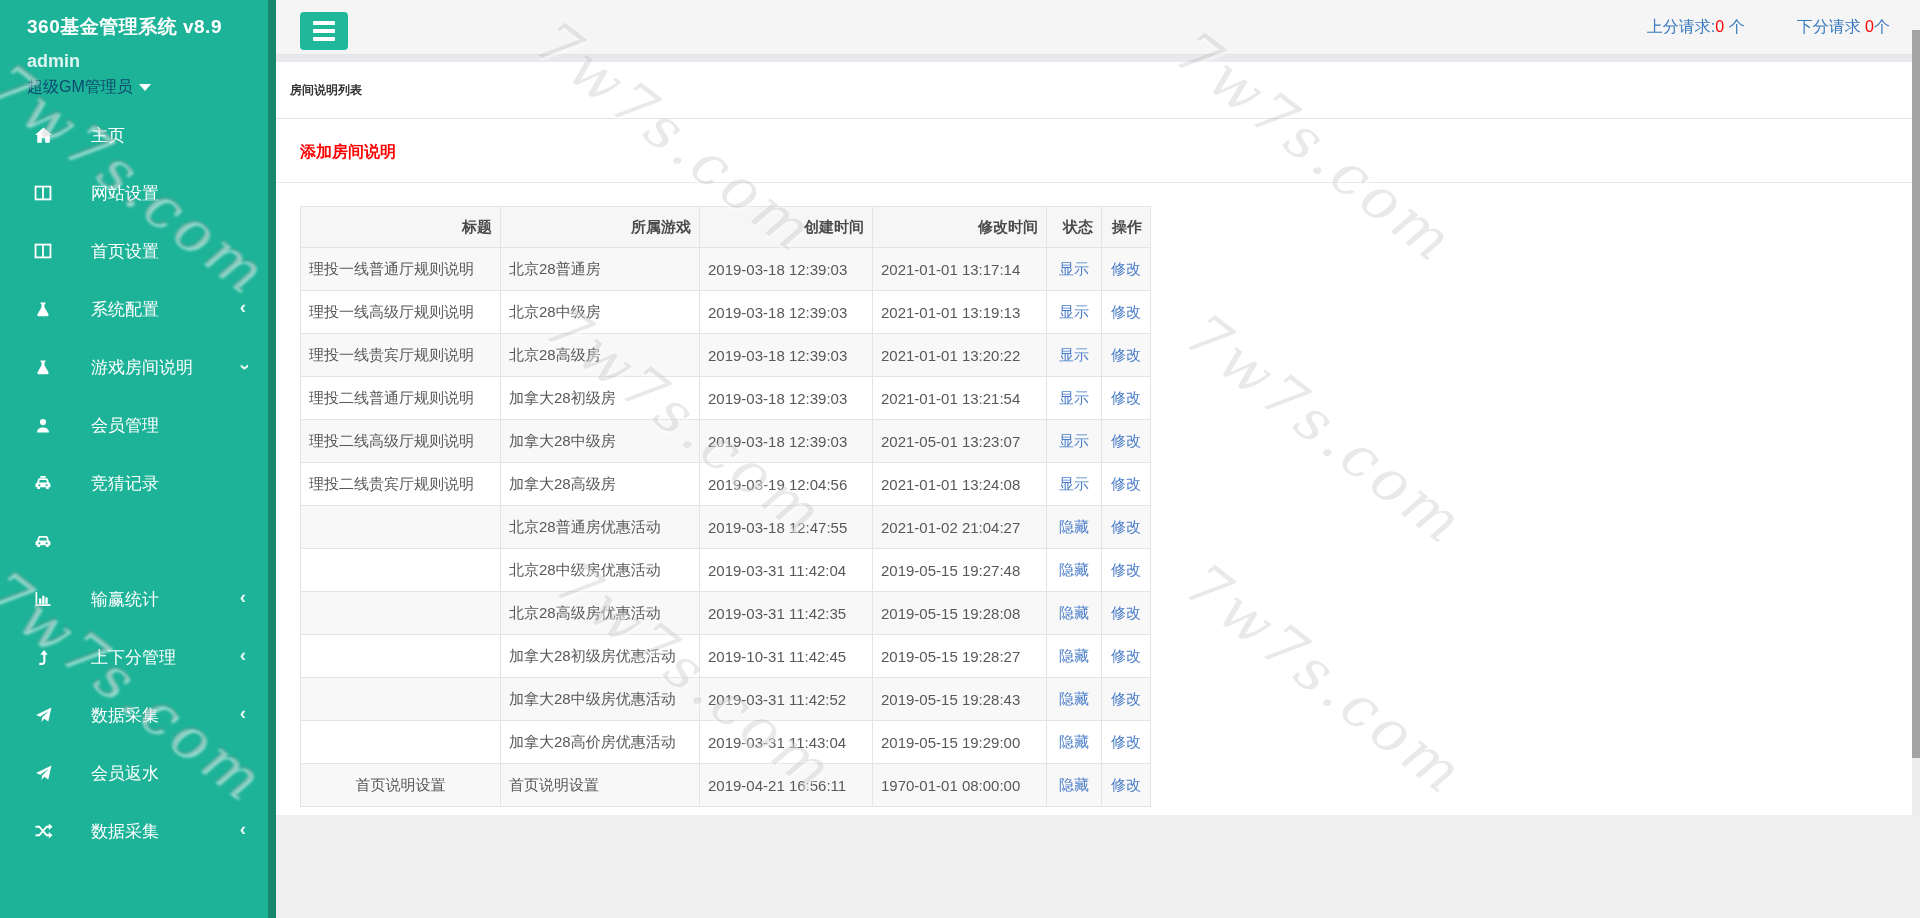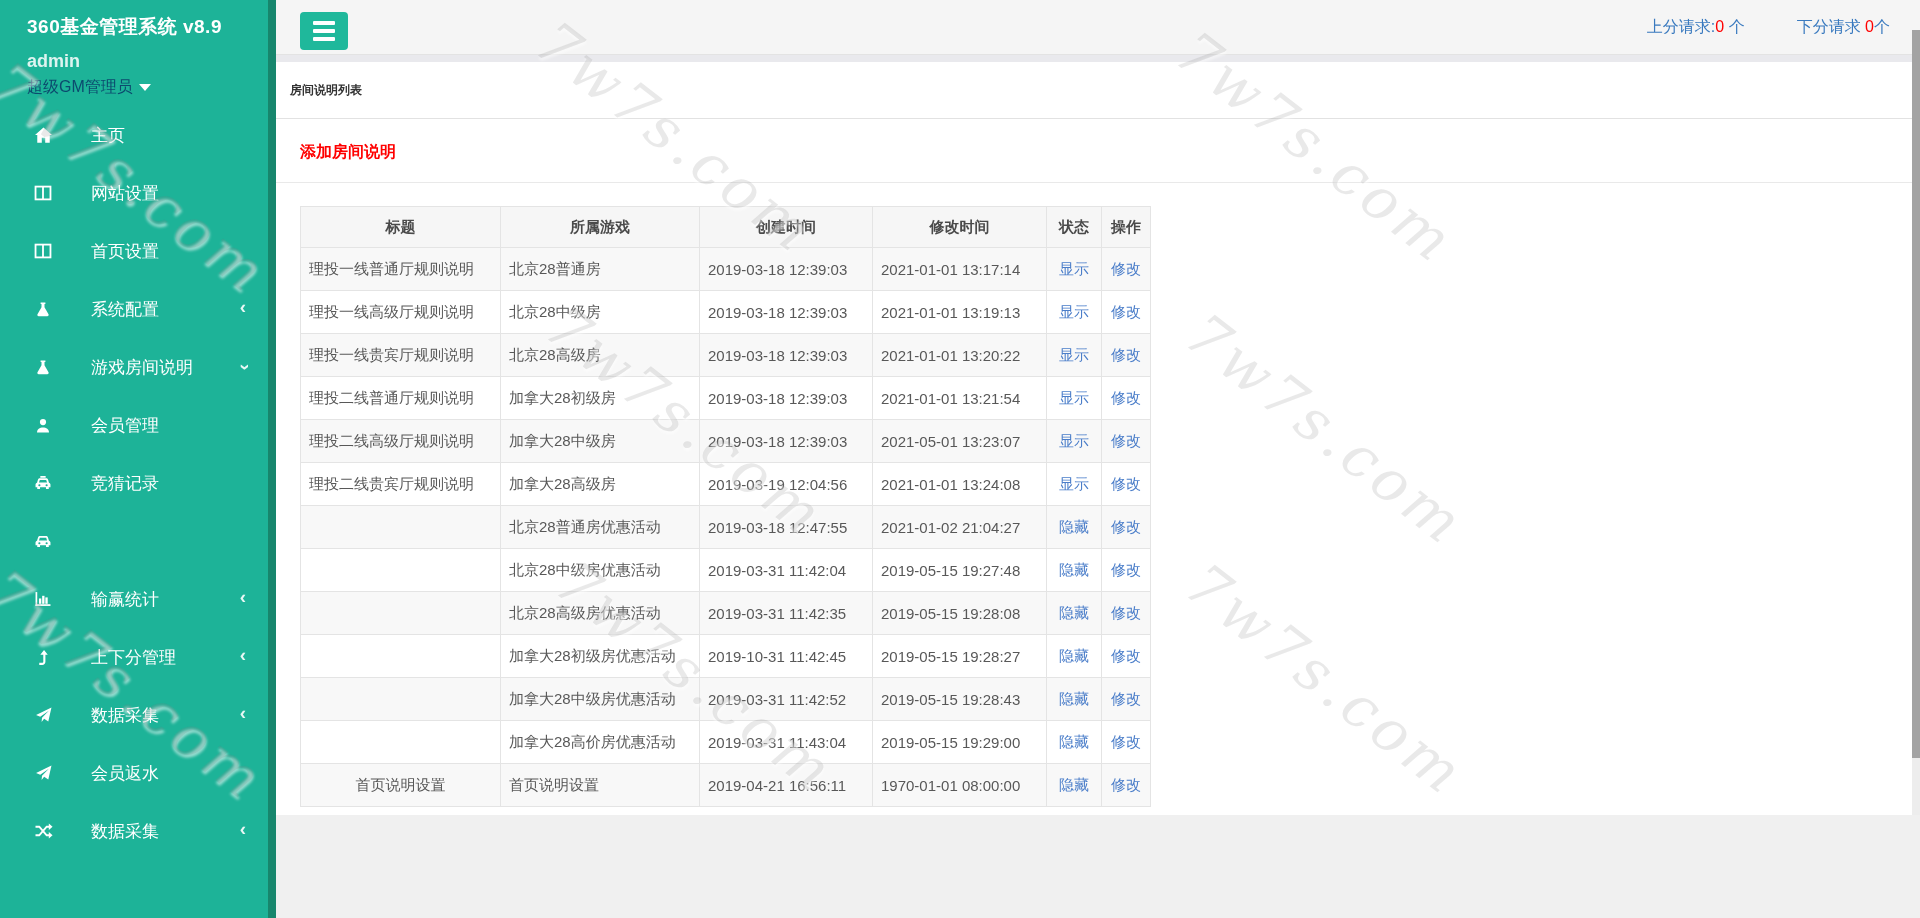--- a/index.html
+++ b/index.html
@@ -50,21 +50,21 @@
     background:#ffffff; overflow:hidden; }
   #title-row { height:57px; line-height:57px; padding-left:14px; font-size:12px;
     font-weight:bold; color:#333; border-bottom:1px solid #e2e2e2; }
   #add-row { padding:23px 0 19px 24px; border-bottom:1px solid #e9e9e9; }
   #add-link { color:#ff0000; font-size:16px; font-weight:bold; text-decoration:none; cursor:pointer; }
 
   table.data { border-collapse:collapse; margin:23px 0 0 24px; table-layout:fixed;
     width:851px; background:#fff; }
   table.data th, table.data td { border:1px solid #e4e4e4; font-size:15px;
     padding:0 8px; height:43px; overflow:hidden; white-space:nowrap; }
-  table.data th { background:#f6f6f6; color:#4a4a4a; font-weight:bold; text-align:center; height:41px; }
+  table.data th { background:#f6f6f6; color:#4a4a4a; font-weight:bold; text-align:right; height:41px; }
   table.data td { color:#585858; }
   table.data tbody tr:nth-child(odd) { background:#f8f8f8; }
   .col-title{width:200px}.col-game{width:199px}.col-created{width:173px}
   .col-modified{width:174px}.col-status{width:55px}.col-action{width:49px}
   th.c-center, td.c-center { text-align:center; padding:0 2px; }
   td.t-center { text-align:center; }
   .tbl-link { color:#4a7dc9; text-decoration:none; cursor:pointer; }
 
   #footer-gray { position:absolute; left:0; right:0; bottom:0; height:103px; background:#f0f0f0; }
 

